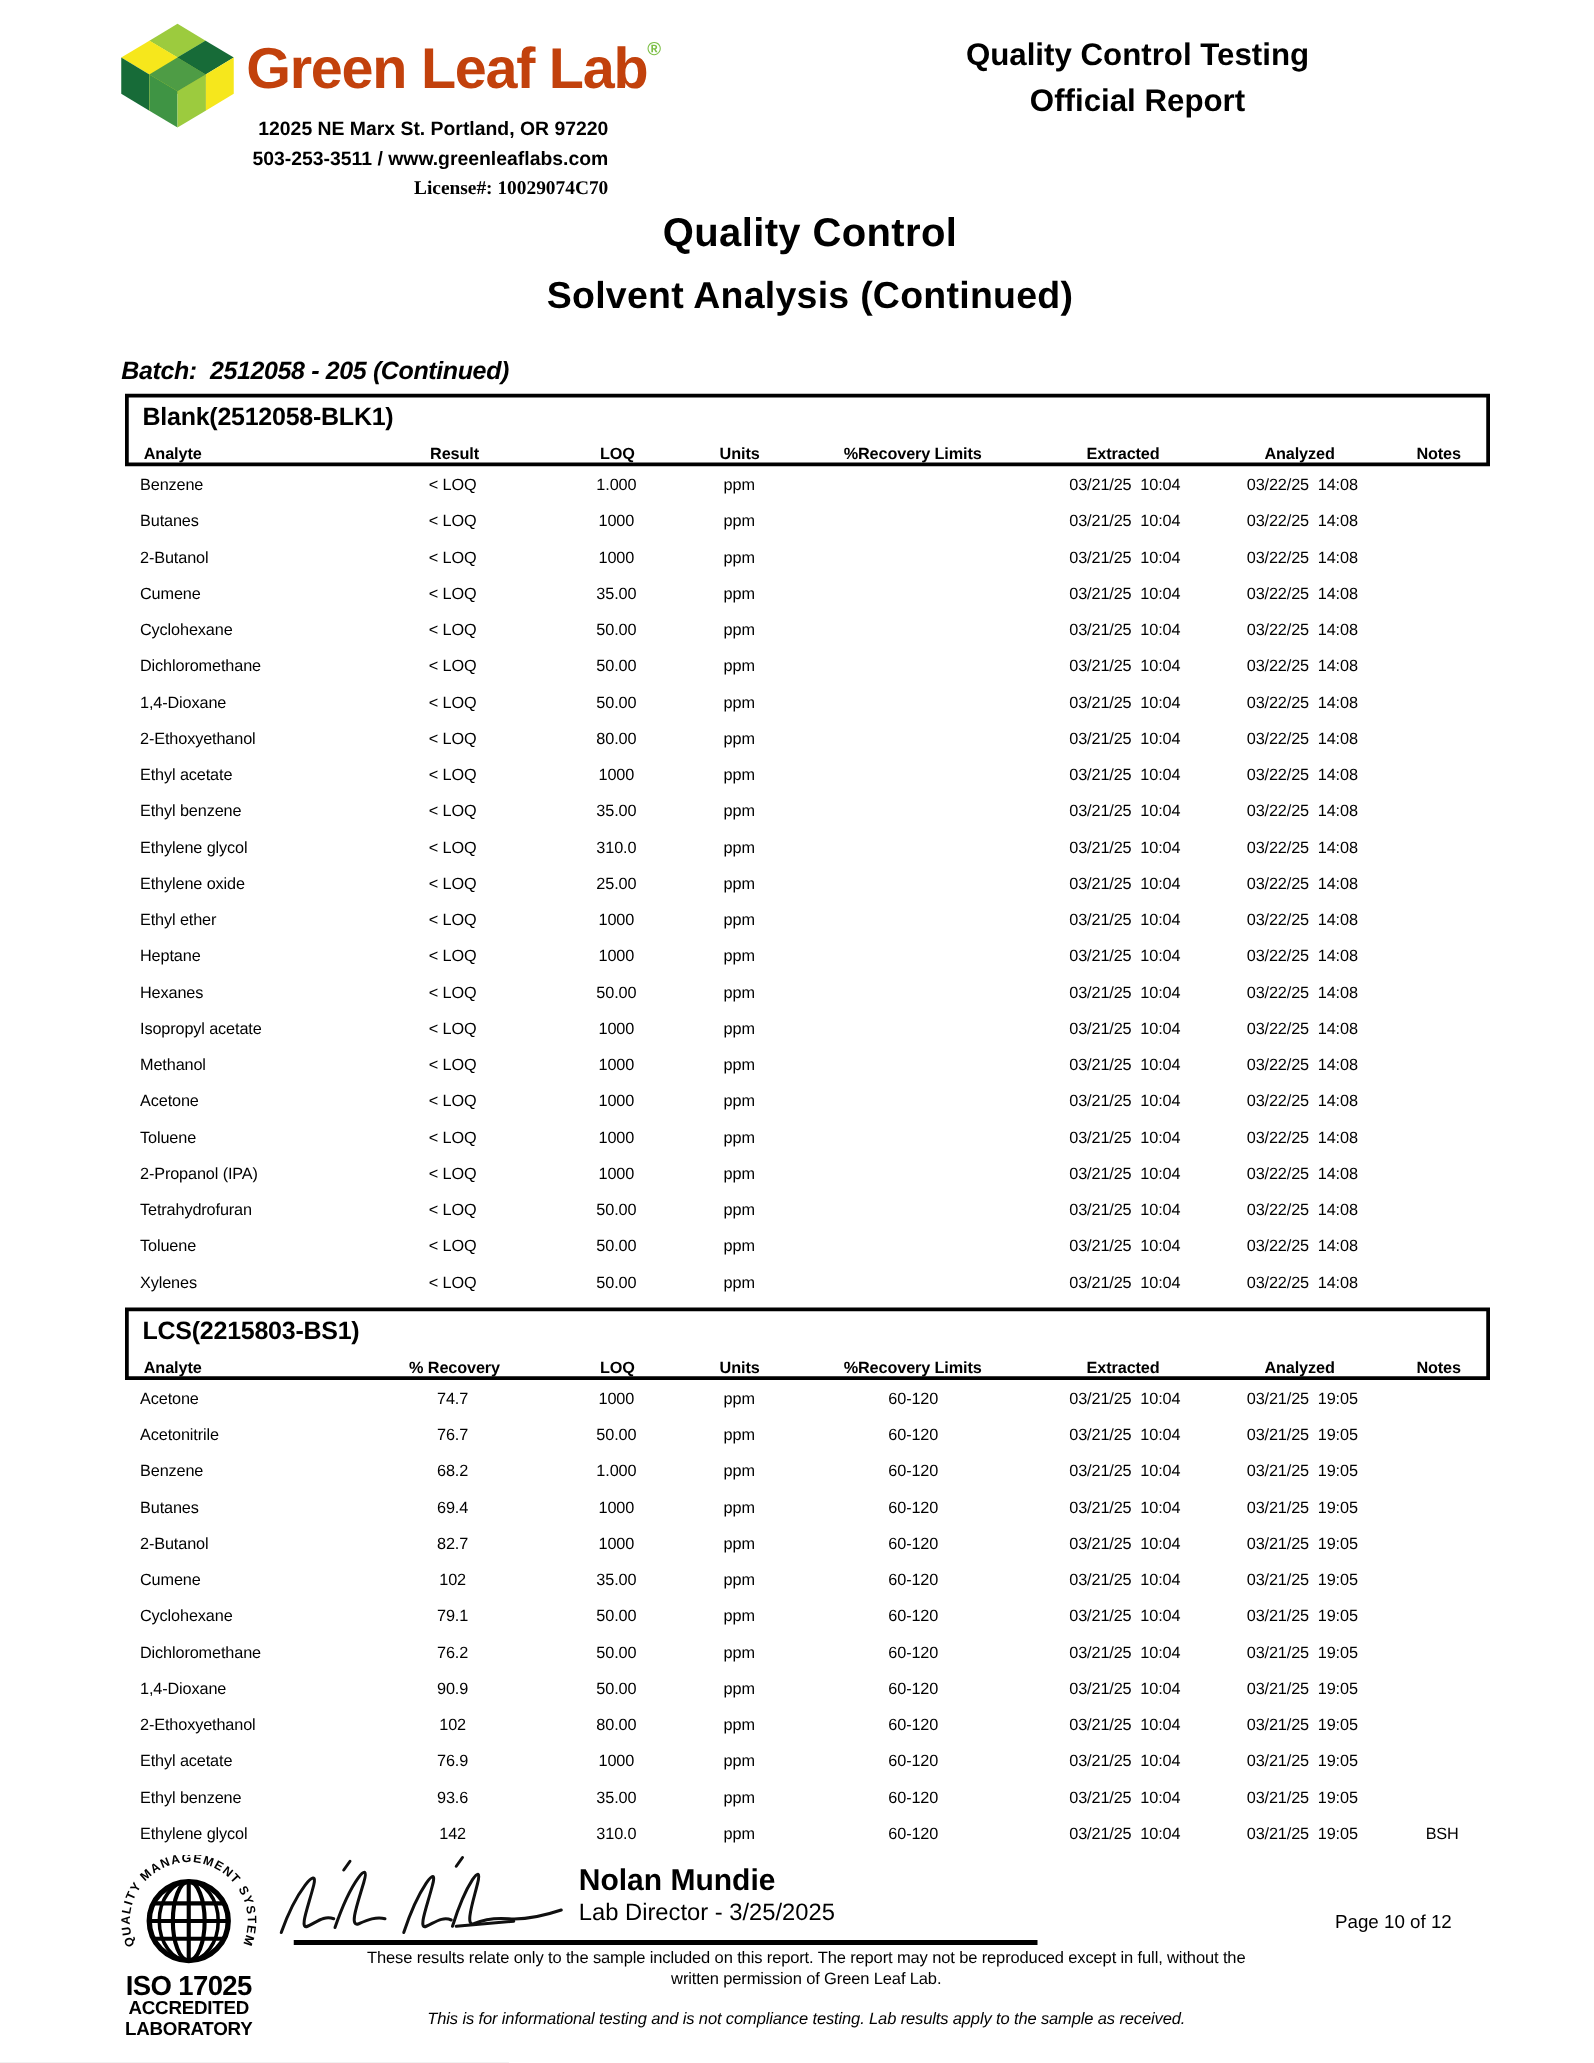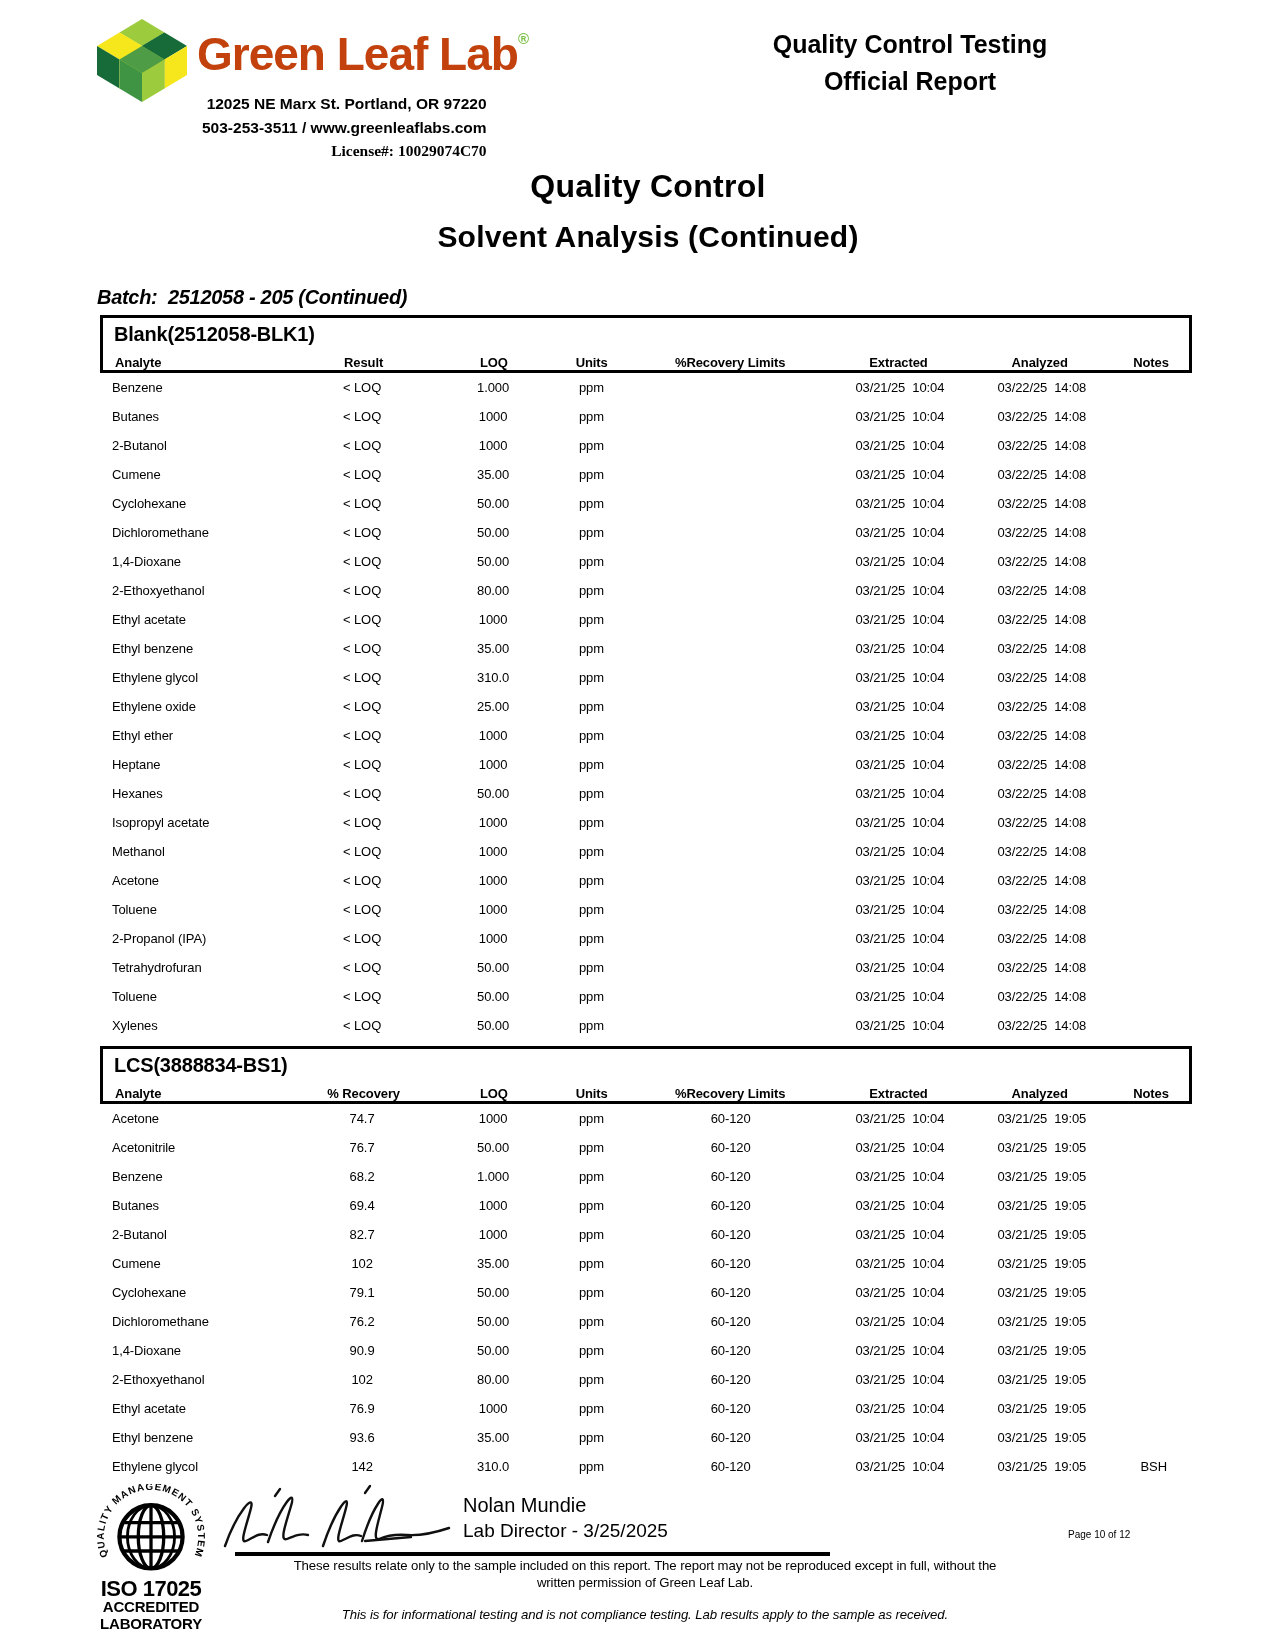--- a/index.html
+++ b/index.html
@@ -30,25 +30,25 @@
   .c0{width:17.5%;text-align:left;padding-left:12px;}
   .c1{width:13%;}
   .c2{width:11%;}
   .c3{width:7%;}
   .c4{width:18.5%;}
   .c5{width:12.5%;}
   .c6{width:13.5%;}
   .c7{width:7%;}
 
   
-  .sig-name{font-size:20px;line-height:26px;}
+  .sig-name{font-size:24px;line-height:26px;font-weight:bold;}
   .sig-role{font-size:19px;line-height:26px;}
   .sig-rule{left:235px;top:1552px;width:595px;height:4px;background:#000;}
   .disc{left:250px;width:790px;text-align:center;font-size:13.2px;letter-spacing:-0.1px;}
-  .page-num{font-size:10px;}
+  .page-num{font-size:15px;}
   .iso-text{left:93px;width:116px;text-align:center;font-weight:bold;}
   .iso-l1{font-size:22px;line-height:21px;letter-spacing:-0.5px;}
   .iso-l2{font-size:15px;line-height:16.5px;letter-spacing:-0.2px;}
 </style>
 </head>
 <body>
 
 <div class="page">
 
   <div class="abs" style="left:96px;top:18px;width:92px;height:92px;">
@@ -333,21 +333,21 @@
           <span class="cell c4"></span>
           <span class="cell c5">03/21/25  10:04</span>
           <span class="cell c6">03/22/25  14:08</span>
           <span class="cell c7"></span>
         </div>
       </div>
   </div>
 
   <div class="abs qc-table" style="top:1046px;">
     <div class="qc-box">
-      <div class="qc-box-title">LCS(3888834-BS1)</div>
+      <div class="qc-box-title">LCS(2215803-BS1)</div>
       <div class="qc-head">
           <span class="cell c0">Analyte</span>
           <span class="cell c1">% Recovery</span>
           <span class="cell c2">LOQ</span>
           <span class="cell c3">Units</span>
           <span class="cell c4">%Recovery Limits</span>
           <span class="cell c5">Extracted</span>
           <span class="cell c6">Analyzed</span>
           <span class="cell c7">Notes</span>
         </div>

